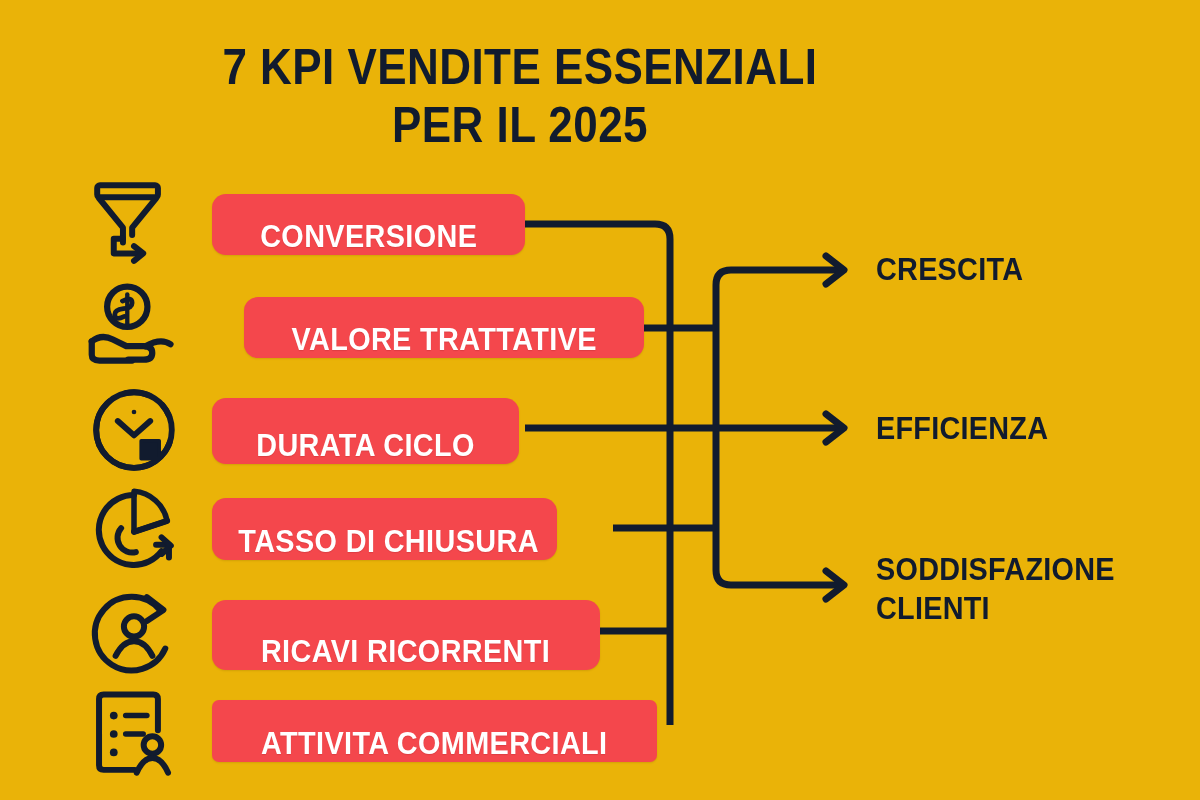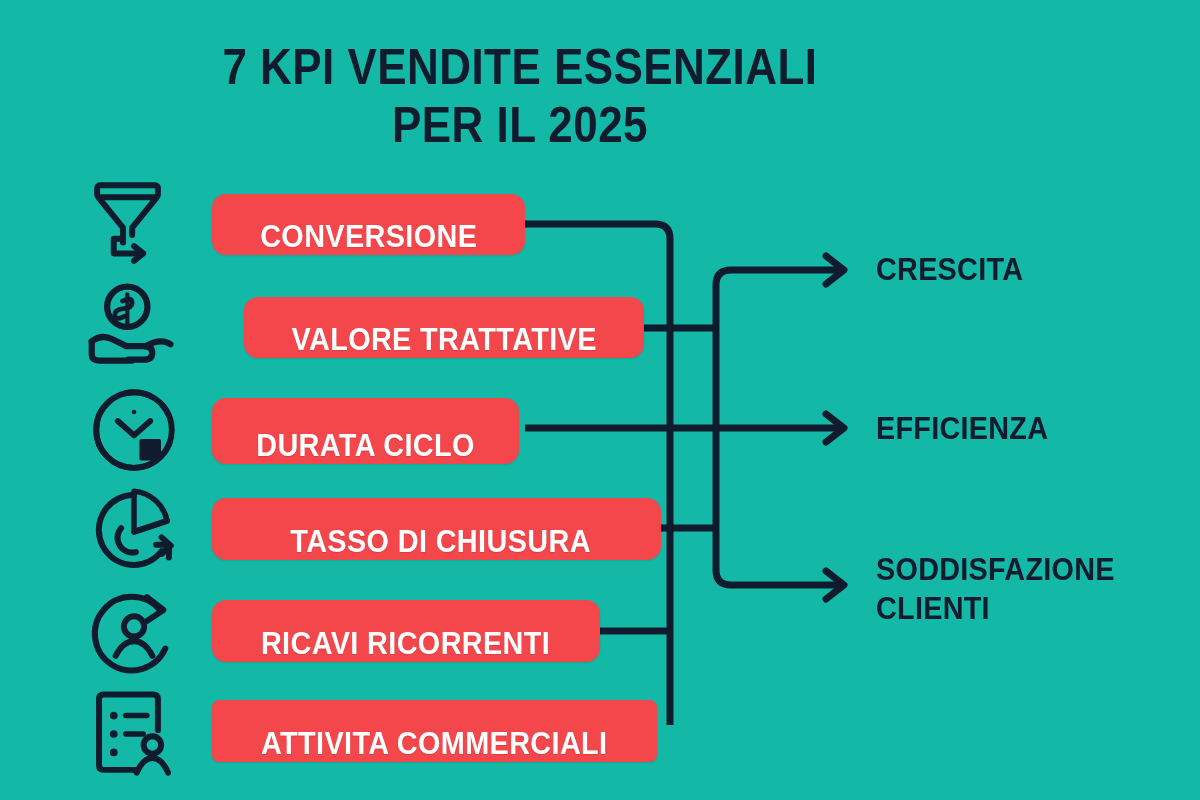--- a/index.html
+++ b/index.html
@@ -6,21 +6,21 @@
   * { margin:0; padding:0; box-sizing:border-box; }
   html, body {
     width:1200px; height:800px;
     background:#FDF8F4;
     font-family:"Liberation Sans", sans-serif;
     overflow:hidden;
   }
   #canvas {
     position:relative;
     width:1200px; height:800px;
-    background:#14b8a6;
+    background:#eab308;
   }
 
   
   #title {
     position:absolute;
     left:0; top:38px;
     width:1040px;
     text-align:center;
     color:#111B2E;
     font-weight:bold;
@@ -187,25 +187,25 @@
   </div>
 
   <div class="pill" style="left:212px; top:297px; width:400px; height:61px;margin-left:32px;">
     <span>VALORE TRATTATIVE</span>
   </div>
 
   <div class="pill" style="left:212px; top:398px; width:307px; height:66px;">
     <span>DURATA CICLO</span>
   </div>
 
-  <div class="pill" style="left:212px; top:498px; width:449px; height:62px;padding-left:8px;">
+  <div class="pill" style="left:212px; top:498px; width:345px; height:62px;padding-left:8px;">
     <span>TASSO DI CHIUSURA</span>
   </div>
 
-  <div class="pill" style="left:212px; top:600px; width:388px; height:62px;">
+  <div class="pill" style="left:212px; top:600px; width:388px; height:70px;">
     <span>RICAVI RICORRENTI</span>
   </div>
 
   <div class="pill" style="left:212px; top:700px; width:445px; height:62px;border-radius:7px;">
     <span>ATTIVITA COMMERCIALI</span>
   </div>
 
   <div class="outcome" style="left:876px; top:250px;">CRESCITA</div>
 
   <div class="outcome" style="left:876px; top:409px;">EFFICIENZA</div>

